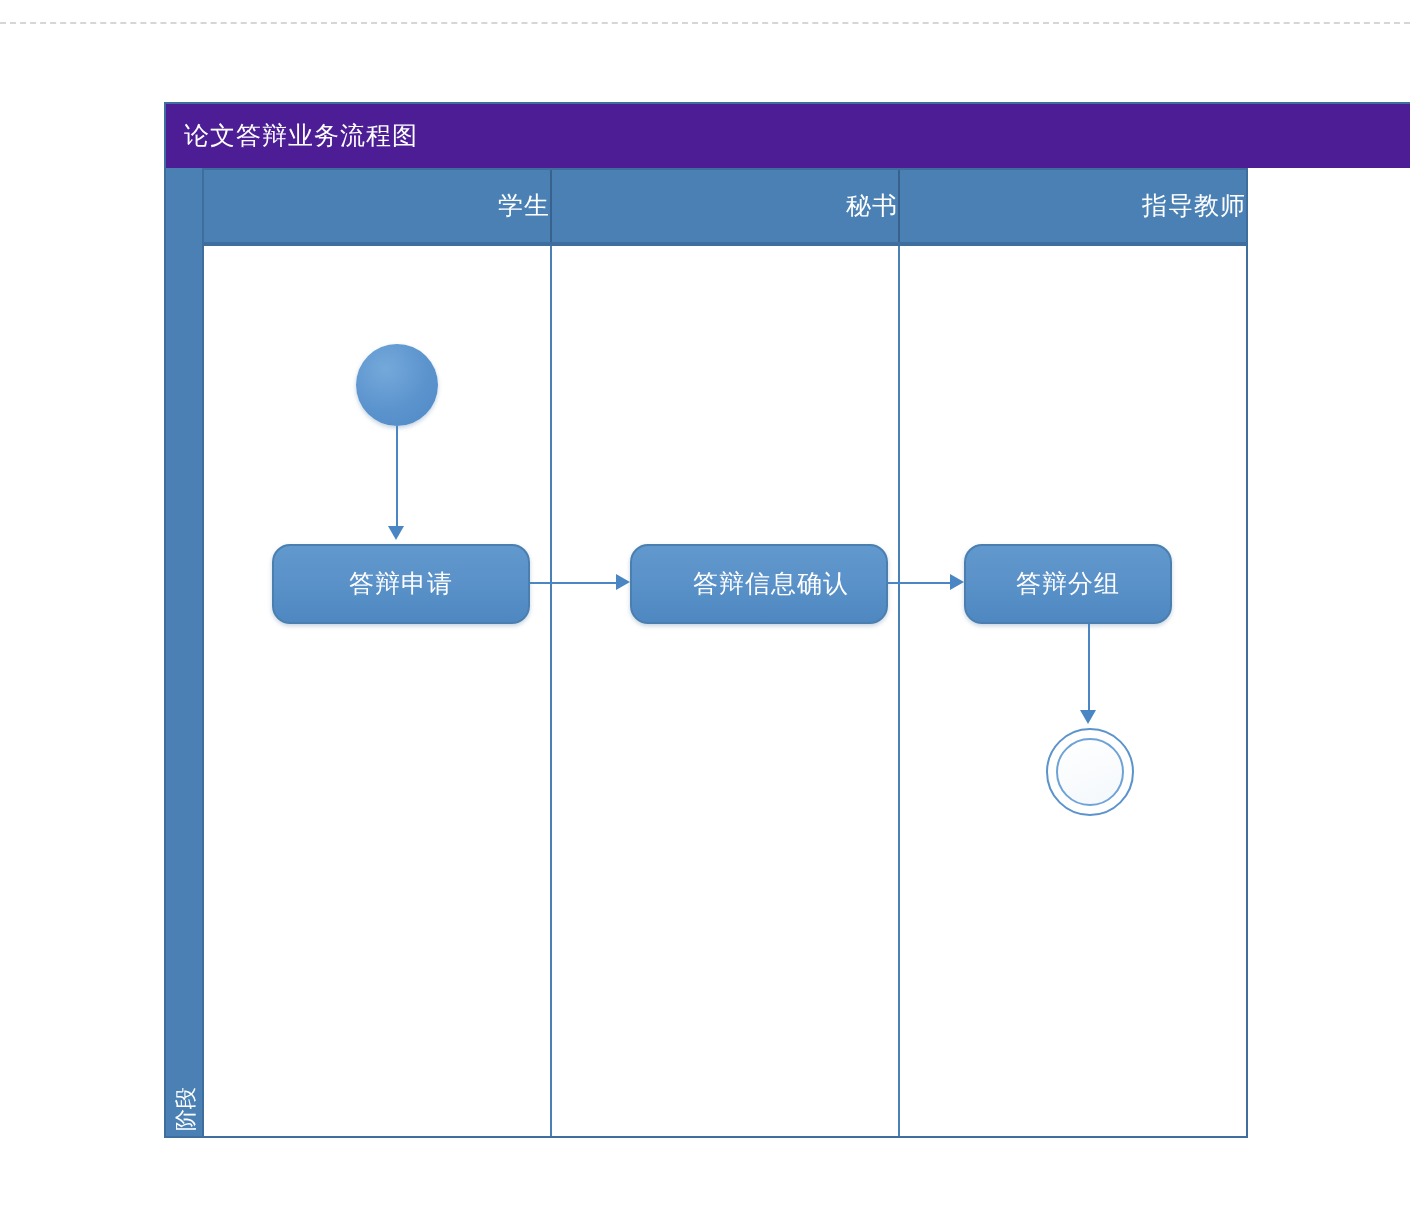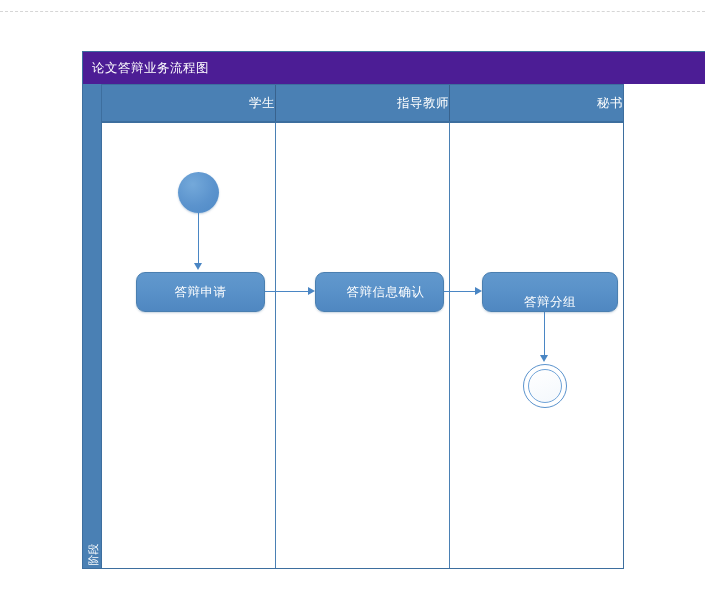--- a/index.html
+++ b/index.html
@@ -187,21 +187,21 @@
     align-items: center;
     justify-content: center;
     color: #ffffff;
     font-size: 12.5px;
     letter-spacing: .5px;
     box-sizing: border-box;
     white-space: nowrap;
   }
   #task-apply   { left: 54px;  top: 221px; width: 129px; }
   #task-confirm { left: 233px; top: 221px; width: 129px; padding-left: 12px; }
-  #task-group   { left: 400px; top: 221px; width: 136px; align-items: flex-end; }
+  #task-group   { left: 400px; top: 221px; width: 104px; }
 
   
   .conn { position: absolute; background: #4a86c4; }
   .conn-v { width: 1.3px; }
   .conn-h { height: 1.3px; }
 
   .arrow-head {
     position: absolute;
     width: 0; height: 0;
   }
@@ -229,24 +229,24 @@
 
   <div class="phase-band">
     <div class="phase-label">阶段</div>
   </div>
 
   <div class="lane-header">
     <div class="lane-head-cell">
       <span>学生</span>
     </div>
     <div class="lane-head-cell">
+      <span>秘书</span>
+    </div>
+    <div class="lane-head-cell">
       <span>指导教师</span>
-    </div>
-    <div class="lane-head-cell">
-      <span>秘书</span>
     </div>
   </div>
 
   <div class="lane-body">
     <div class="lane-col"></div>
     <div class="lane-col"></div>
     <div class="lane-col"></div>
   </div>
 
   <div class="flow-layer">

